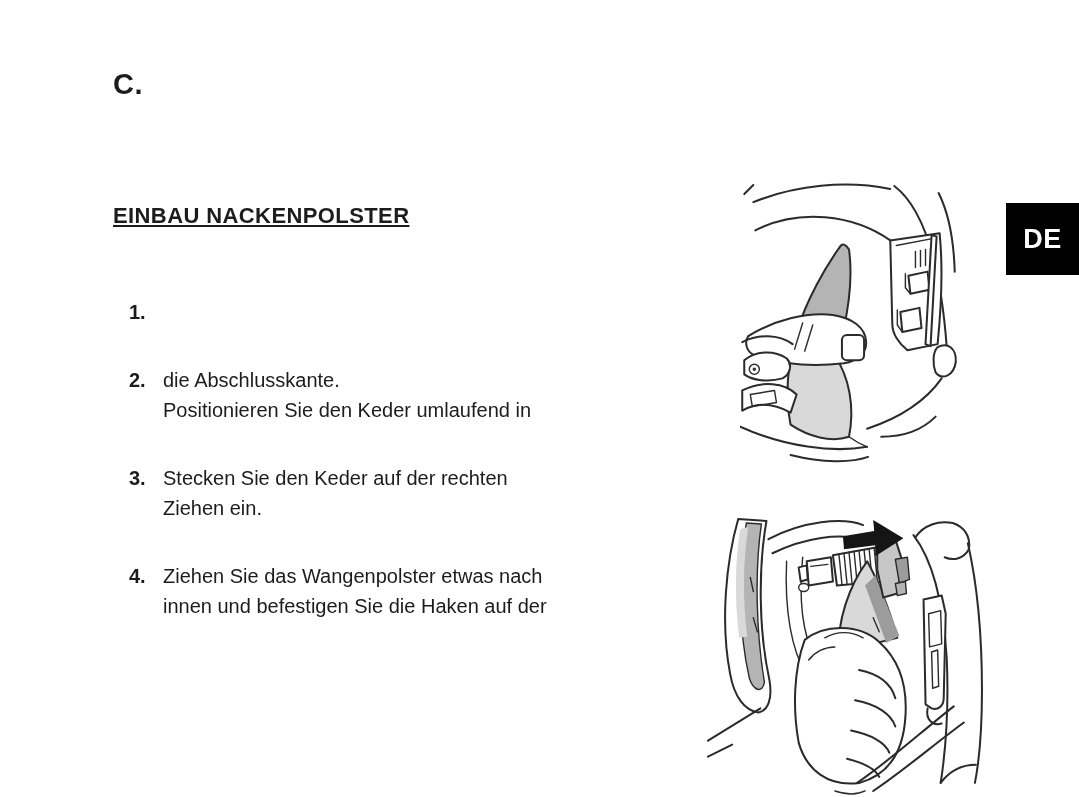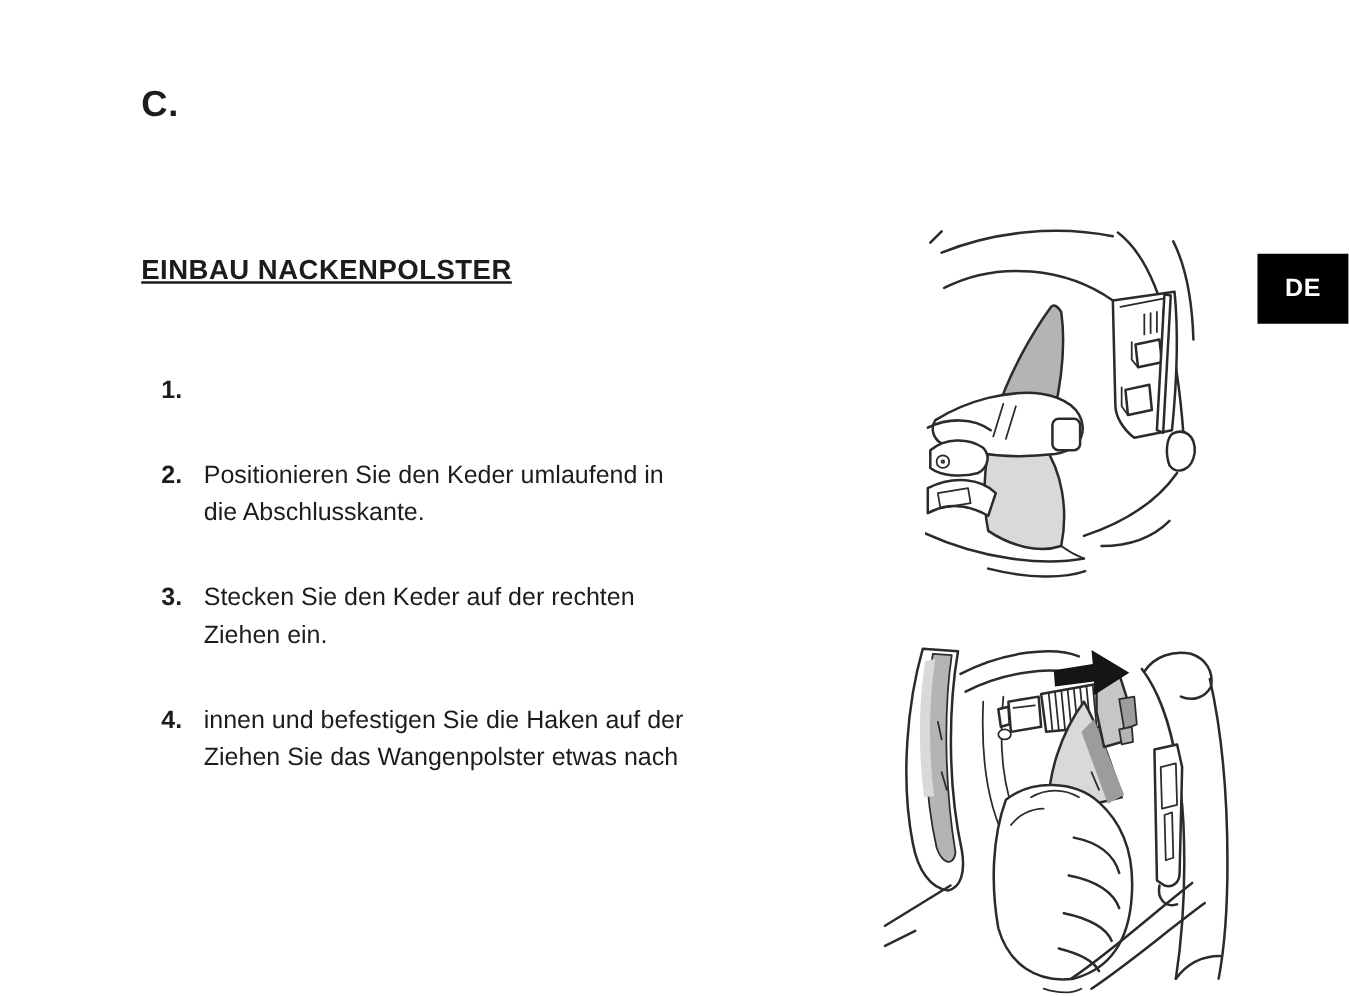--- a/index.html
+++ b/index.html
@@ -65,27 +65,27 @@
   .figure-top { left: 740px; top: 183px; width: 222px; height: 286px; }
   .figure-bottom { left: 706px; top: 517px; width: 280px; height: 278px; }
 
   .figure svg { display: block; width: 100%; height: 100%; }
 
   .lang-tab {
     position: absolute;
     left: 1006px;
     top: 203px;
     width: 73px;
-    height: 56px;
+    height: 72px;
     background: var(--tab-bg, #000000);
     color: var(--tab-text, #ffffff);
     display: flex;
     align-items: center;
     justify-content: center;
-    font-size: 20px;
+    font-size: 27px;
     font-weight: bold;
     letter-spacing: 0.5px;
   }
 
   
   .art { stroke: var(--line-color, #2b2b2b); stroke-width: 2; fill: none;
          stroke-linecap: round; stroke-linejoin: round; }
   .art-thin { stroke-width: 1.4; }
   .fill-white { fill: #ffffff; }
   .fill-dark  { fill: var(--pad-dark, #b4b4b4); }
@@ -107,38 +107,38 @@
 
   <div class="steps">
 
     <div class="step">
       <div class="step-number">1.</div>
     </div>
 
     <div class="step">
       <div class="step-number">2.</div>
       <div class="step-lines">
+        <div>die Abschlusskante.</div>
         <div>Positionieren Sie den Keder umlaufend in</div>
-        <div>die Abschlusskante.</div>
       </div>
     </div>
 
     <div class="step">
       <div class="step-number">3.</div>
       <div class="step-lines">
         <div>Stecken Sie den Keder auf der rechten</div>
         <div>Ziehen ein.</div>
       </div>
     </div>
 
     <div class="step">
       <div class="step-number">4.</div>
       <div class="step-lines">
+        <div>Ziehen Sie das Wangenpolster etwas nach</div>
         <div>innen und befestigen Sie die Haken auf der</div>
-        <div>Ziehen Sie das Wangenpolster etwas nach</div>
       </div>
     </div>
 
   </div>
 
   <div class="figure figure-top">
     <svg viewBox="0 0 220 284" xmlns="http://www.w3.org/2000/svg">
 
       <path class="art" d="M4,11 L13,2"></path>
 

